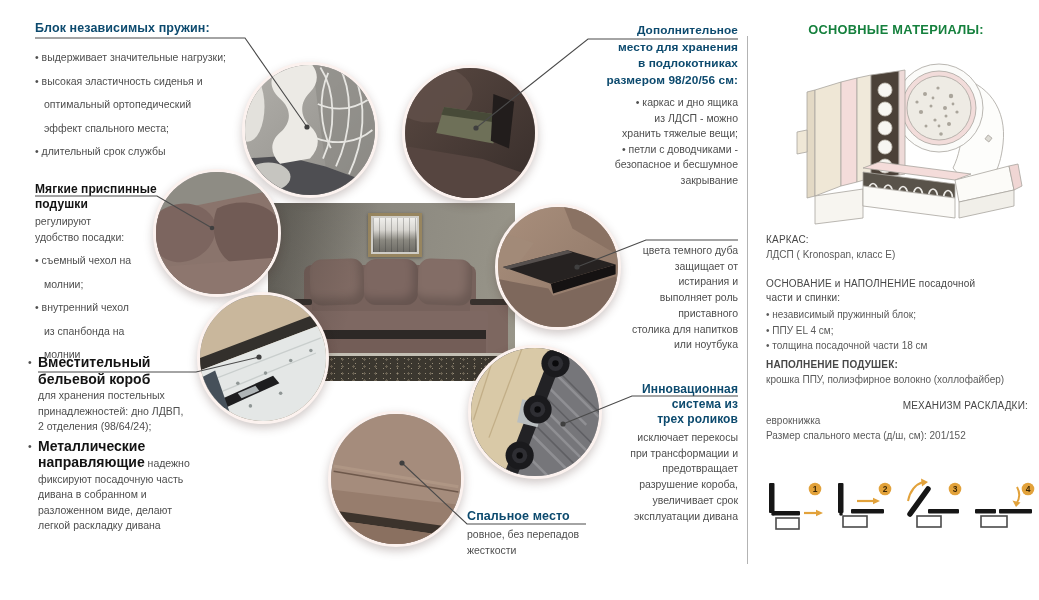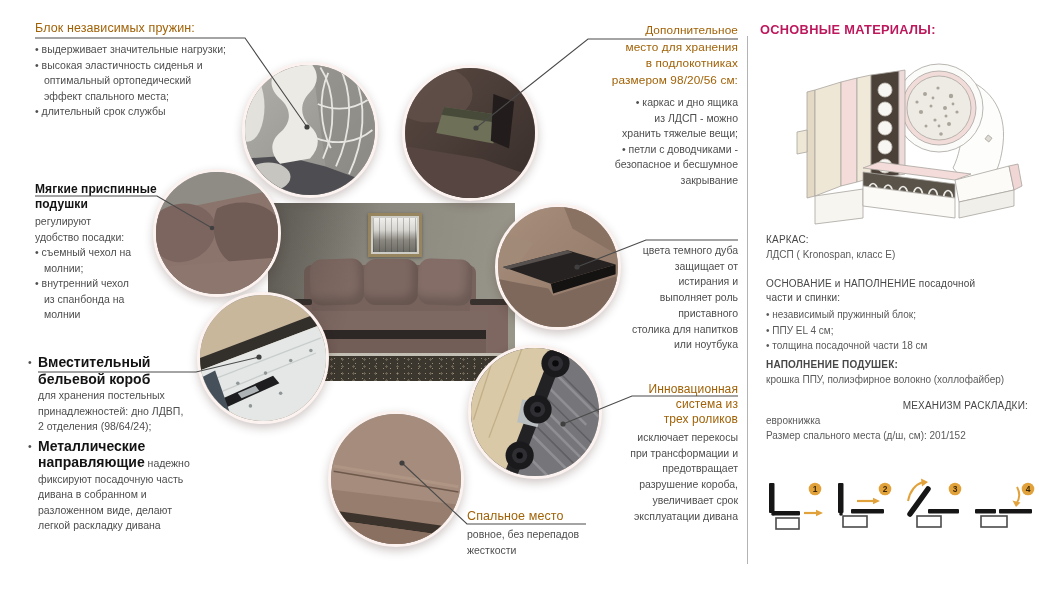--- a/index.html
+++ b/index.html
@@ -1,24 +1,24 @@
 <!DOCTYPE html>
 <html><head>
 <meta charset="utf-8">
 <style>
   html,body{margin:0;padding:0;background:#fff;}
   #root{position:relative;width:1039px;height:600px;background:#fff;overflow:hidden;
         font-family:"Liberation Sans",sans-serif;color:#4e4e4e;}
   .abs{position:absolute;}
   
-  .hd{font-weight:normal;color:#a16207;font-size:12.5px;line-height:15px;letter-spacing:.1px;}
+  .hd{font-weight:bold;color:#0c4a6e;font-size:12.5px;line-height:15px;letter-spacing:.1px;}
   .hd-sm{font-weight:bold;color:#131313;font-size:12px;line-height:15px;}
   .body{font-size:10.5px;line-height:15.5px;color:#4e4e4e;}
   .rt{text-align:right;}
-  .hang > div{padding-left:9px;}
+  .hang > div{padding-left:9px;margin-top:8px;}
   .hang > div.bl{padding-left:0;}
   .b3item{position:relative;padding-left:10px;margin-bottom:4px;font-size:10.5px;line-height:15.5px;}
   .b3item .dot{position:absolute;left:0;top:0;}
   .b3item b{font-size:14px;color:#131313;}
   .blkbold{display:block;}
   
   .circle{position:absolute;border-radius:50%;overflow:hidden;border:3px solid #fcf2ef;
           box-shadow:0 4px 10px rgba(70,45,40,.25);box-sizing:border-box;z-index:10;background:#999;}
   .circle svg{width:100%;height:100%;display:block;}
   
@@ -40,21 +40,21 @@
   .seat{left:26px;top:108px;width:194px;height:44px;background:#7e6862;border-radius:3px;}
   .stripe{left:28px;top:127px;width:190px;height:9px;background:#2d2826;}
   .base{left:28px;top:136px;width:190px;height:15px;background:#735d57;}
   .floor{left:0;top:150px;width:247px;height:28px;background:#c3bfb4;}
   .rug{left:14px;top:153px;width:233px;height:25px;background-color:#3b372f;
        background-image:radial-gradient(circle,#978d78 0 .8px,transparent 1px),
                         radial-gradient(circle,#6a6253 0 1px,transparent 1.2px);
        background-size:7px 5px,11px 7px;}
   
   #divider{left:747px;top:36px;width:1px;height:528px;background:#b3b3b3;}
-  .panel-title{font-weight:bold;color:#be185d;font-size:12.8px;letter-spacing:.3px;text-align:left;}
+  .panel-title{font-weight:bold;color:#15803d;font-size:12.8px;letter-spacing:.3px;text-align:center;}
   .ptitle{font-size:10px;line-height:14px;color:#474747;letter-spacing:.2px;}
   .plines{font-size:10px;line-height:15px;color:#5a5a5a;}
   .steps{display:flex;gap:6px;}
   .steps svg{display:block;}
   
   #leaders{left:0;top:0;z-index:40;pointer-events:none;}
 </style>
 </head>
 <body>
 

